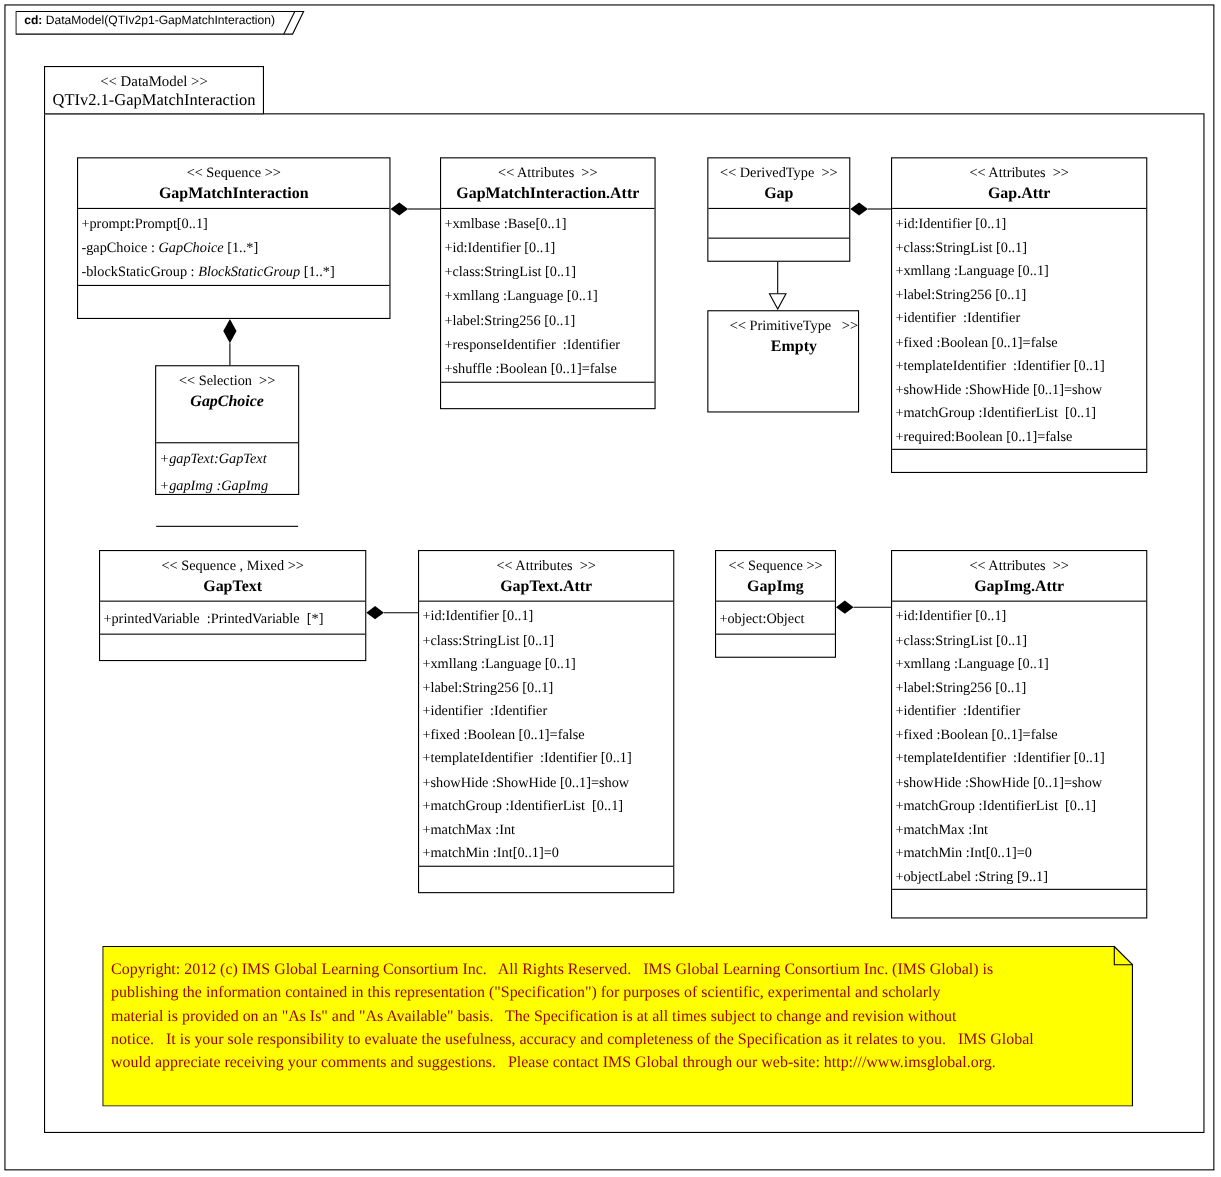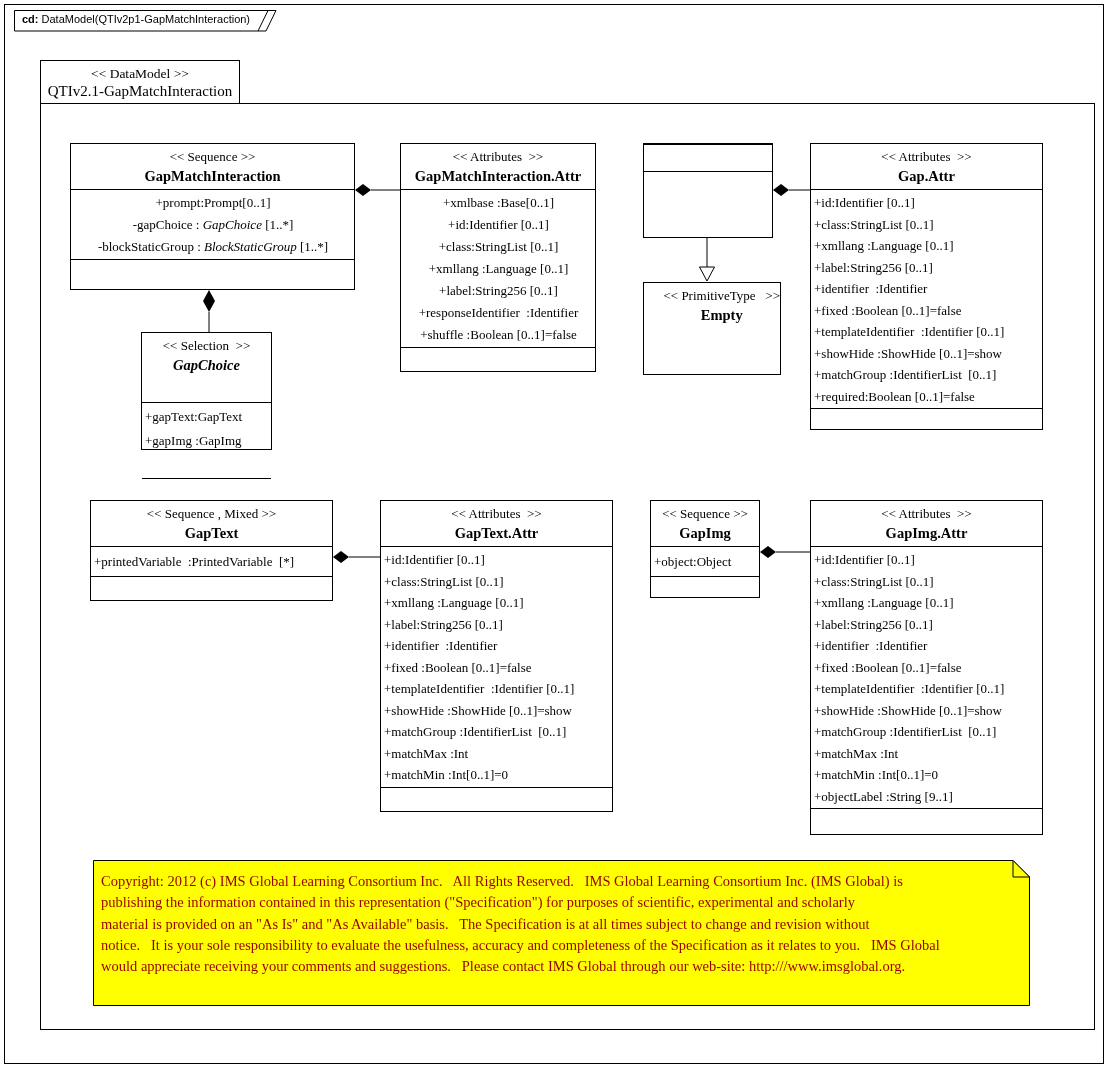--- a/index.html
+++ b/index.html
@@ -22,22 +22,22 @@
   
   .uml-class{position:absolute;border:1px solid #000;background:#fff;box-sizing:border-box;
              display:flex;flex-direction:column;z-index:2;}
   .head{text-align:center;padding-top:3px;height:42px;flex:none;}
   .stereo{font-size:13px;line-height:19px;white-space:pre;}
   .cname{font-size:14.5px;font-weight:bold;line-height:21px;white-space:pre;}
   .cname.it{font-style:italic;}
   .attrs{border-top:1px solid #000;flex:none;padding:2px 0 1px 0;}
   .row{font-size:13px;line-height:21.5px;padding:0 2px 0 3px;white-space:pre;overflow:hidden;}
   .row em{font-style:italic;}
-  .rows-wide .row{line-height:22px;text-align:center;}
-  .rows-tall .row{line-height:24px;}
+  .rows-wide .row{line-height:22px;}
+  .rows-tall .row{line-height:24px;font-style:italic;}
   .rows-single .row{line-height:26px;}
   .empty-comp{border-top:1px solid #000;height:26px;flex:none;}
   .footer{border-top:1px solid #000;flex:1;}
   
   #connectors{position:absolute;left:0;top:0;width:1110px;height:1070px;z-index:3;pointer-events:none;}
   
   #note{position:absolute;left:93px;top:860px;width:937px;height:146px;z-index:2;}
   #note-text{position:absolute;left:0;top:0;width:100%;padding:11px 10px 0 8px;box-sizing:border-box;}
   #note-text .nline{font-size:14.5px;line-height:21.3px;color:#990000;white-space:pre-wrap;}
 </style>
@@ -85,20 +85,24 @@
       <div class="row">+class:StringList [0..1]</div>
       <div class="row">+xmllang :Language [0..1]</div>
       <div class="row">+label:String256 [0..1]</div>
       <div class="row">+responseIdentifier  :Identifier</div>
       <div class="row">+shuffle :Boolean [0..1]=false</div>
     </div>
     <div class="footer"></div>
   </div>
 
   <div class="uml-class" style="left:643px;top:143px;width:130px;height:95px;">
+    <div class="head">
+      <div class="stereo">&lt;&lt; DerivedType  &gt;&gt;</div>
+      <div class="cname">Gap</div>
+    </div>
     <div class="empty-comp"></div>
     <div class="footer"></div>
   </div>
 
   <div class="uml-class" style="left:643px;top:282px;width:138px;height:93px;align-items:flex-end;">
     <div class="head">
       <div class="stereo">&lt;&lt; PrimitiveType   &gt;&gt;</div>
       <div class="cname">Empty</div>
     </div>
     <div class="empty-comp" style="height:24px;"></div>

